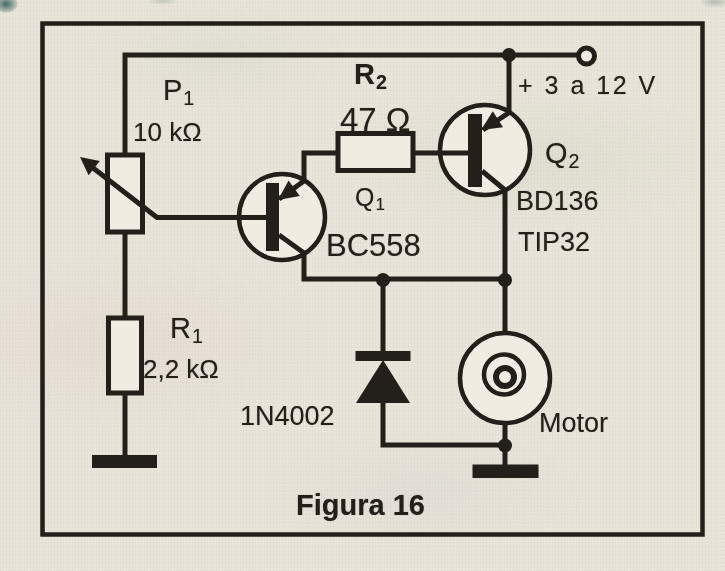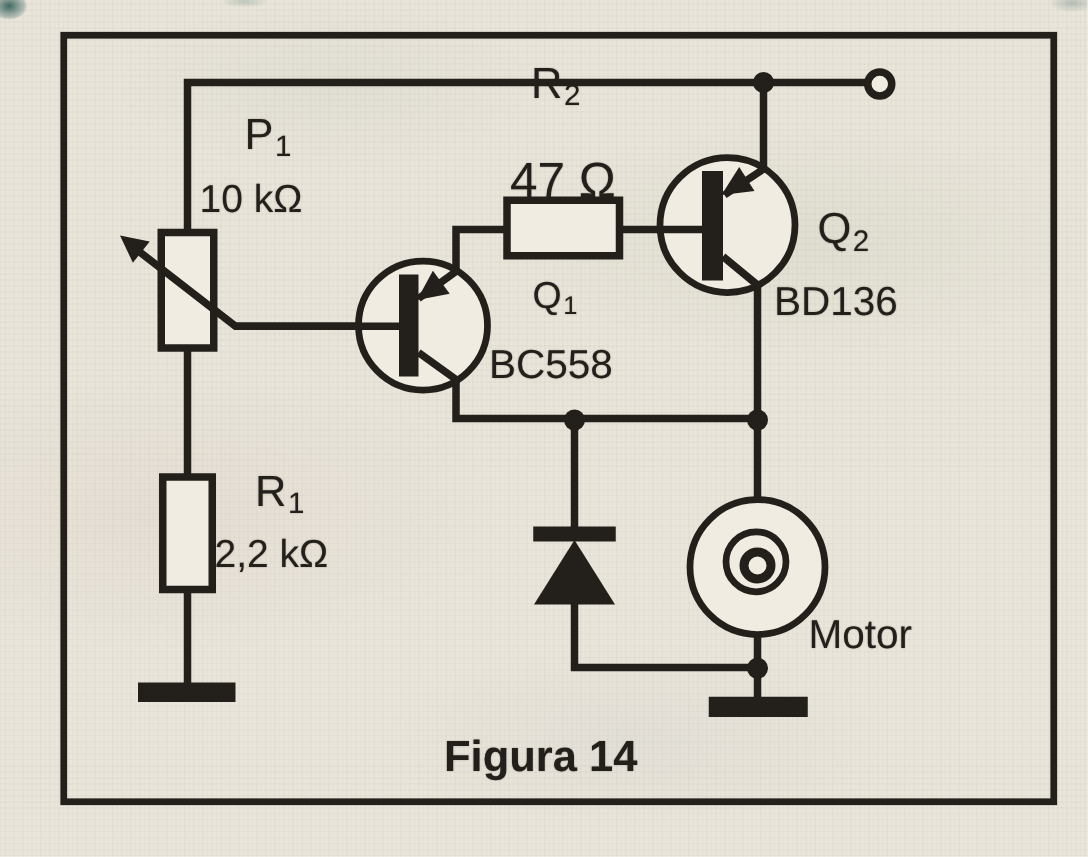--- a/index.html
+++ b/index.html
@@ -110,31 +110,34 @@
       </g>
       <path d="M505,423 L505,466"></path>
       <circle cx="505" cy="445.5" r="7" fill="#231f1a" stroke="none"></circle>
       <rect x="472.5" y="464.5" width="66" height="13.5" fill="#231f1a" stroke="none"></rect>
     </g>
   </svg>
 
   <div class="lbl" style="left:163px; top:76px; font-size:29px;"><span>P</span><span class="sub">1</span></div>
   <div class="lbl" style="left:133px; top:119px; font-size:26px;">10 kΩ</div>
 
-  <div class="lbl" style="left:354px; top:42px; font-size:29px;"><span>R</span><span class="sub">2</span></div>
+  <div class="lbl" style="left:354px; top:60px; font-size:29px;font-weight:bold;"><span>R</span><span class="sub">2</span></div>
   <div class="lbl" style="left:340px; top:103px; font-size:33px;">47 Ω</div>
 
+  <div class="lbl" style="left:518px; top:73px; font-size:25px; letter-spacing:2.5px;">+ 3 a 12 V</div>
 
   <div class="lbl" style="left:355px; top:185px; font-size:25px;"><span>Q</span><span class="sub">1</span></div>
-  <div class="lbl" style="left:326px; top:230px; font-size:27px;">BC558</div>
+  <div class="lbl" style="left:326px; top:230px; font-size:31px;">BC558</div>
 
   <div class="lbl" style="left:545px; top:139px; font-size:29px;text-align:right;"><span>Q</span><span class="sub">2</span></div>
   <div class="lbl" style="left:516px; top:188px; font-size:27px;">BD136</div>
+  <div class="lbl" style="left:518px; top:229px; font-size:27px;">TIP32</div>
 
   <div class="lbl" style="left:170px; top:314px; font-size:29px;"><span>R</span><span class="sub">1</span></div>
   <div class="lbl" style="left:143px; top:356px; font-size:26px;">2,2 kΩ</div>
 
+  <div class="lbl" style="left:240px; top:403px; font-size:27px;">1N4002</div>
 
   <div class="lbl" style="left:539px; top:410px; font-size:27px;">Motor</div>
 
-  <div class="lbl" style="left:296px; top:491px; font-size:29px; font-weight:bold;">Figura 14</div>
+  <div class="lbl" style="left:296px; top:491px; font-size:29px; font-weight:bold;">Figura 16</div>
 
 </div>
 
 </body></html>

